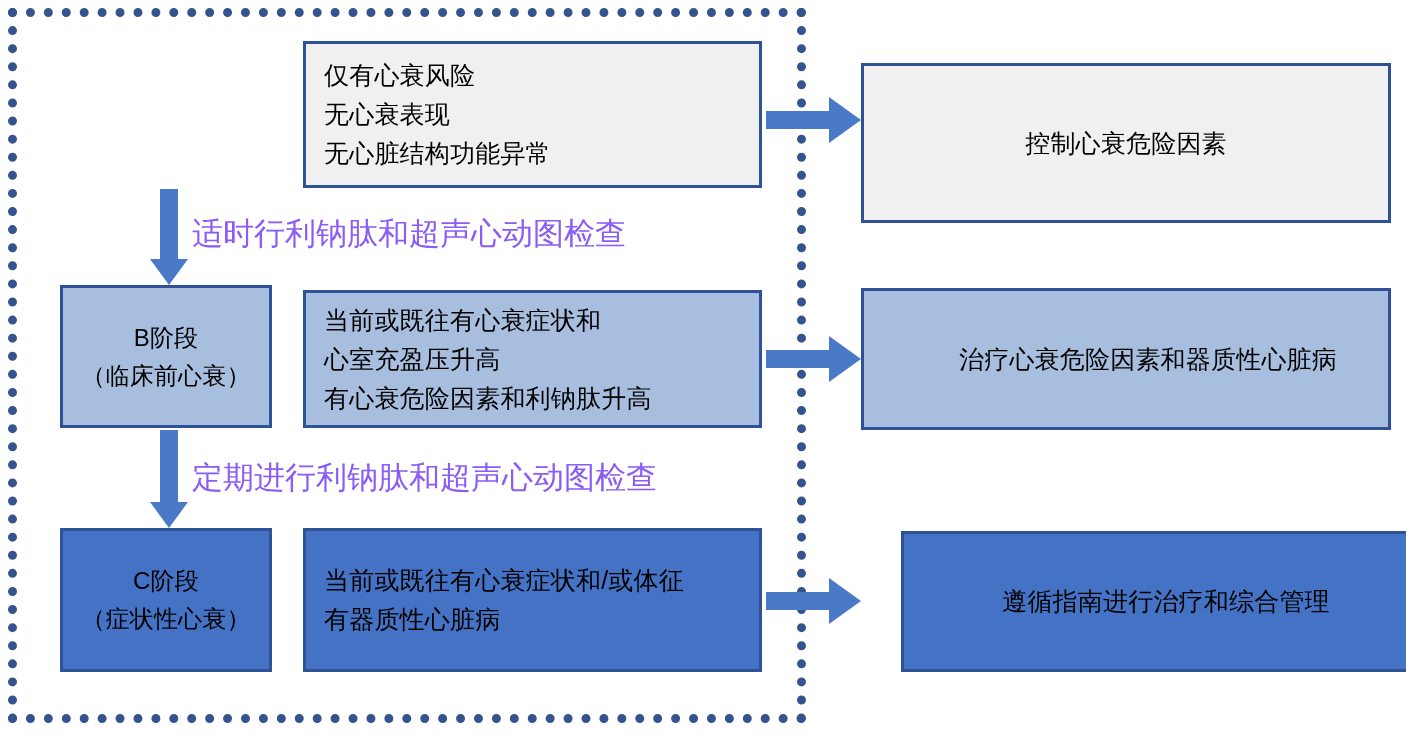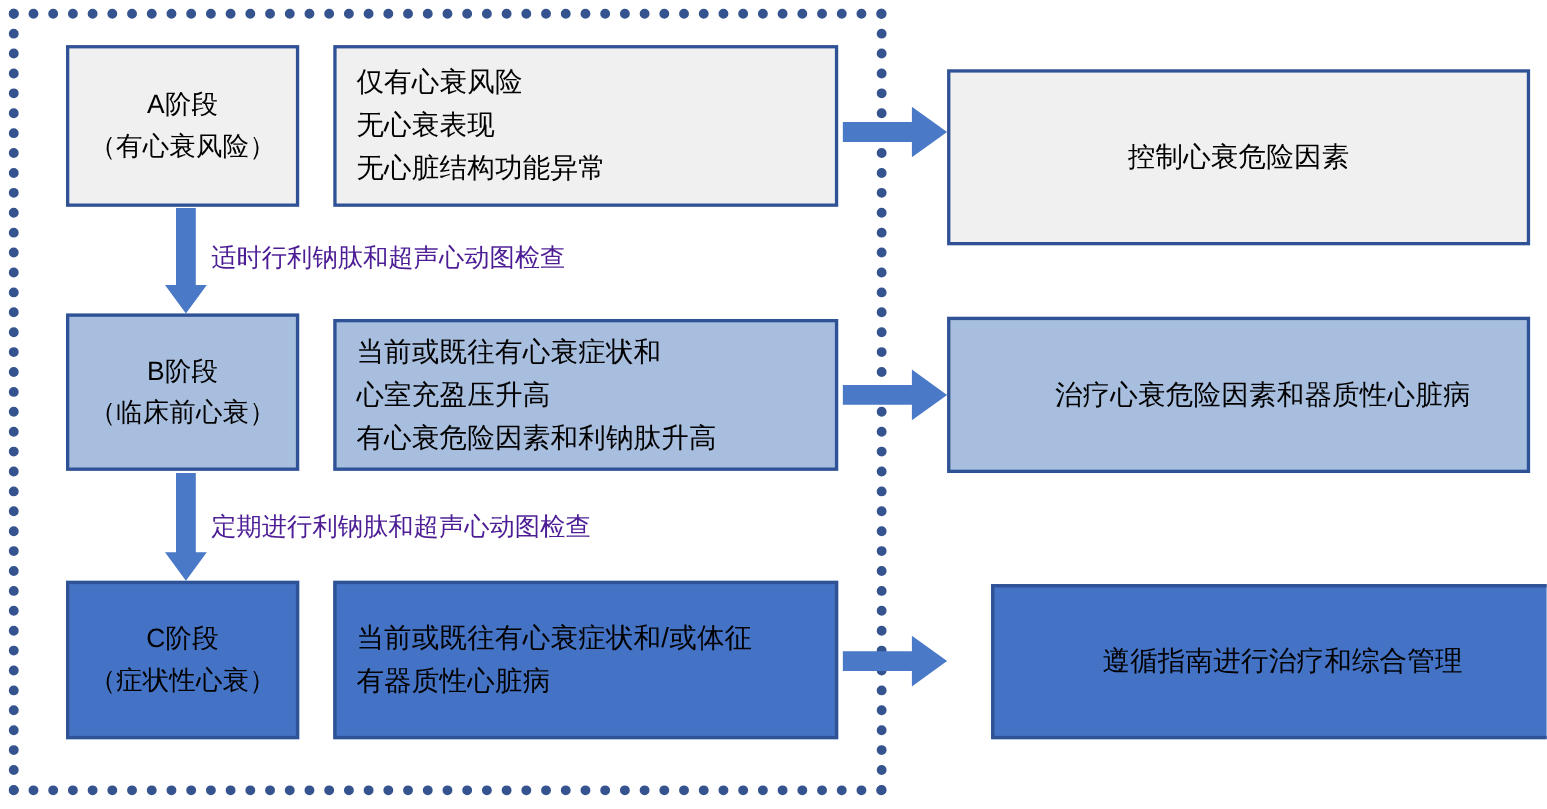--- a/index.html
+++ b/index.html
@@ -52,38 +52,34 @@
     z-index: 4;
   }
   .arrow-down {
     position: absolute;
     z-index: 4;
   }
 
   
   .transition-label {
     position: absolute;
-    font-size: 23px;
+    font-size: 31px;
     line-height: 30px;
-    color: #4c1d95;
+    color: #8b5cf6;
     white-space: nowrap;
     z-index: 5;
   }
 </style>
 </head>
 <body>
 
 <div id="canvas">
 
   <div class="dotted-frame"></div>
 
-  <div class="box center fill-a" style="left:60px; top:41px; width:212px; height:147px;">
-    <div class="box-text stage">A阶段
-（有心衰风险）</div>
-  </div>
 
   <div class="box left fill-a" style="left:303px; top:41px; width:459px; height:147px;">
     <div class="box-text">仅有心衰风险
 无心衰表现
 无心脏结构功能异常</div>
   </div>
 
   <svg class="arrow-right" style="left:766px; top:95px;" width="96" height="50" viewBox="0 0 96 50">
     <path d="M0,16 L63,16 L63,2 L95,25 L63,48 L63,34 L0,34 Z" fill="#4a7ac7"></path>
   </svg>

